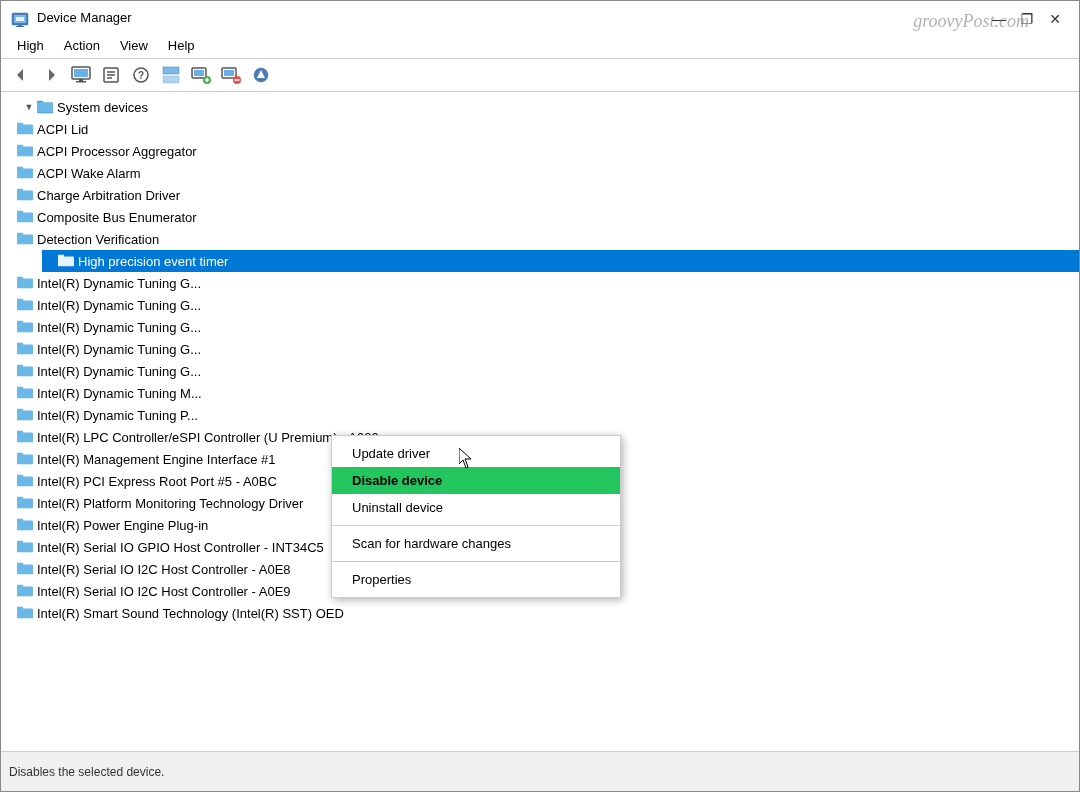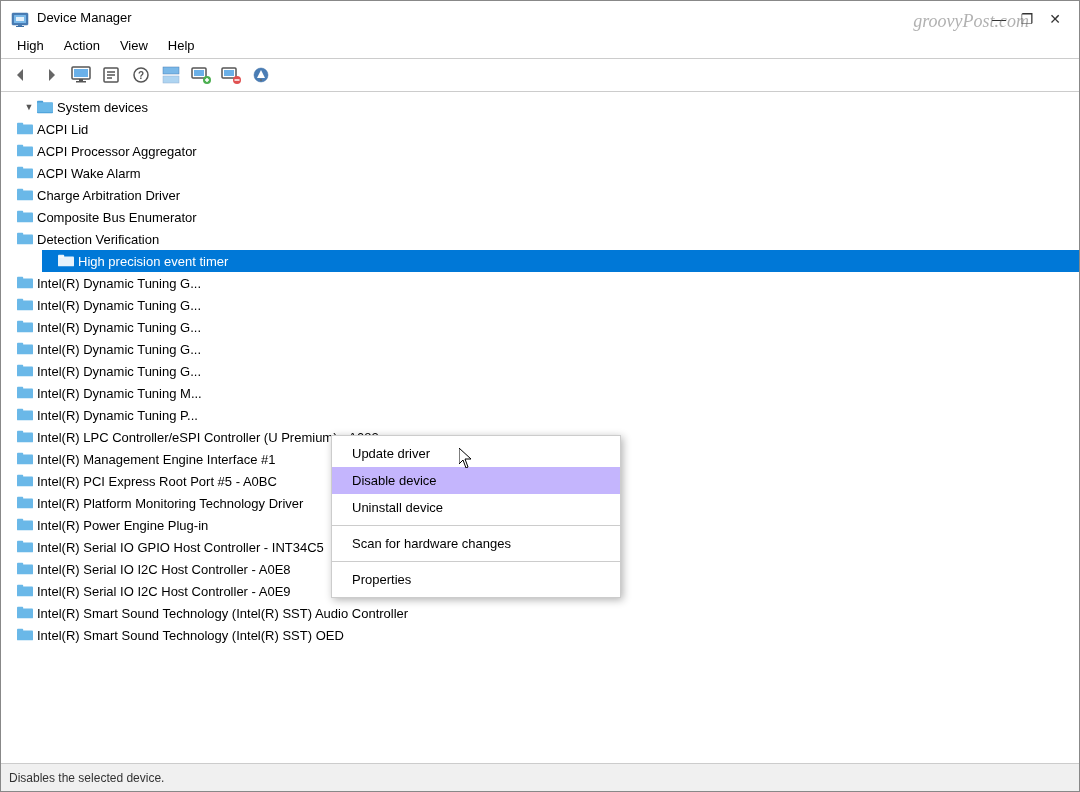--- a/index.html
+++ b/index.html
@@ -139,21 +139,21 @@
       display: flex;
       align-items: center;
       justify-content: center;
     }
     .item-label {
       font-size: 13px;
     }
     .indent-1 { padding-left: 20px; }
     .indent-2 { }
     .status-bar {
-      height: 28px;
+      height: 40px;
       border-top: 1px solid #ccc;
       background: #f0f0f0;
       display: flex;
       align-items: center;
       padding: 0 8px;
       font-size: 12px;
       color: #333;
     }
     
     .context-menu {
@@ -167,21 +167,21 @@
       z-index: 100;
       padding: 4px 0;
       margin-top: 45px;
     }
     .ctx-item {
       padding: 6px 20px;
       cursor: pointer;
       font-size: 13px;
       white-space: nowrap;
     }
-    .ctx-item.highlighted { background: #c4b5fd; }
+    .ctx-item.highlighted { background: #22c55e; font-weight: bold; }
     .ctx-separator {
       height: 1px;
       background: #ccc;
       margin: 4px 0;
     }
     .ctx-item.bold { font-weight: normal; }
     
     .cursor-overlay {
       position: absolute;
       top: 356px;
@@ -525,30 +525,20 @@
         <span class="item-label">Intel(R) Serial IO I2C Host Controller - A0E9</span>
       </div>
       <div class="tree-item indent-2">
         <div class="expand-btn"></div>
         <div class="item-icon">
           <svg width="18" height="14" viewBox="0 0 18 14">
               <rect x="0" y="2" width="18" height="11" rx="1" fill="#6ab8e8"></rect>
               <rect x="0" y="0" width="7" height="3" rx="1" fill="#6ab8e8"></rect>
             </svg>
         </div>
-        <span class="item-label">Intel(R) Smart Sound Technology (Intel(R) SST) Audio Controller</span>
-      </div>
-      <div class="tree-item indent-2">
-        <div class="expand-btn"></div>
-        <div class="item-icon">
-          <svg width="18" height="14" viewBox="0 0 18 14">
-              <rect x="0" y="2" width="18" height="11" rx="1" fill="#6ab8e8"></rect>
-              <rect x="0" y="0" width="7" height="3" rx="1" fill="#6ab8e8"></rect>
-            </svg>
-        </div>
         <span class="item-label">Intel(R) Smart Sound Technology (Intel(R) SST) OED</span>
       </div>
     </div>
 
     <div class="context-menu">
       <div class="ctx-item">Update driver</div>
       <div class="ctx-item highlighted">Disable device</div>
       <div class="ctx-item">Uninstall device</div>
       <div class="ctx-separator"></div>
       <div class="ctx-item">Scan for hardware changes</div>

